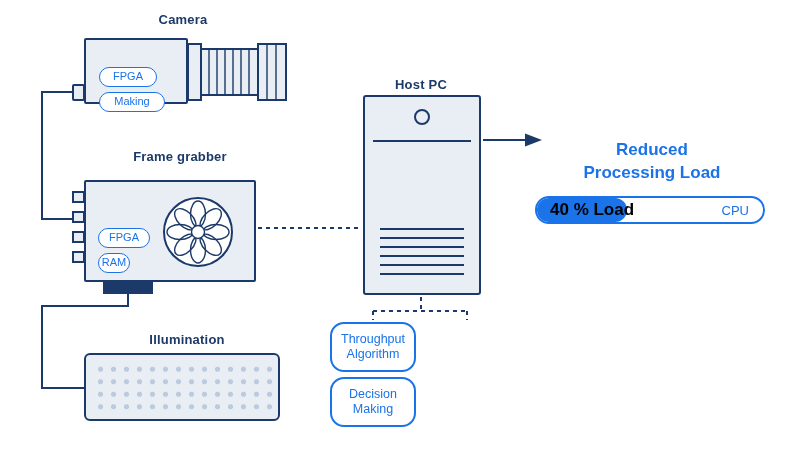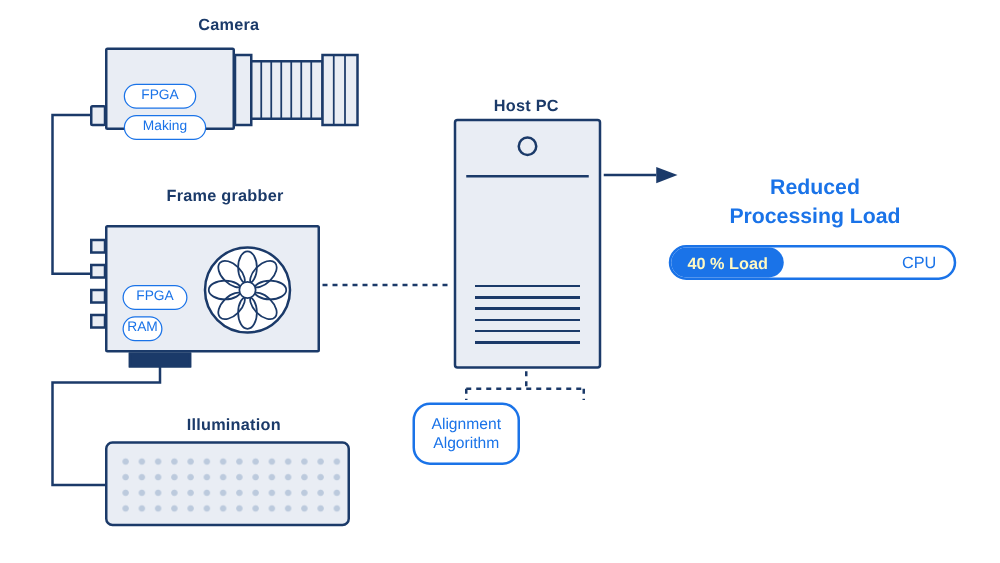--- a/index.html
+++ b/index.html
@@ -60,21 +60,21 @@
   .result-title span{display:block;}
   .bar{
     position:absolute;left:535px;top:196px;width:230px;height:28px;
     border:2px solid var(--blue,#1a73e8);border-radius:15px;background:#fff;
     box-sizing:border-box;
   }
   .bar-fill{
     position:absolute;left:0;top:0;height:100%;width:40%;
     background:var(--blue,#1a73e8);border-radius:13px;
     display:flex;align-items:center;padding-left:13px;box-sizing:border-box;
-    color:#fef9c3;font-size:13px;font-weight:700;white-space:nowrap;
+    color:#000000;font-size:17px;font-weight:700;white-space:nowrap;
   }
   .bar-cpu{
     position:absolute;right:14px;top:50%;transform:translateY(-50%);
     color:var(--blue,#1a73e8);font-size:13px;margin-left:36px;
   }
   .sbox{
     position:absolute;width:86px;height:50px;background:#fff;
     border:2px solid var(--blue,#1a73e8);border-radius:14px;box-sizing:border-box;
     display:flex;align-items:center;justify-content:center;text-align:center;
     color:var(--blue,#1a73e8);font-size:12.5px;line-height:1.2;padding:4px;
@@ -152,15 +152,16 @@
     <span>Reduced</span>
     <span>Processing Load</span>
   </div>
   <div class="bar">
     <div class="bar-fill" style="width: 40%;">
       <span>40 % Load</span>
     </div>
     <span class="bar-cpu">CPU</span>
   </div>
 
-  <div class="sbox" style="left:330px;top:322px">Alignment Algorithm</div>
+  <div class="sbox" style="left:330px;top:322px">Throughput Algorithm</div>
+  <div class="sbox" style="left:330px;top:377px">Decision Making</div>
 
 </div>
 
 </body></html>

